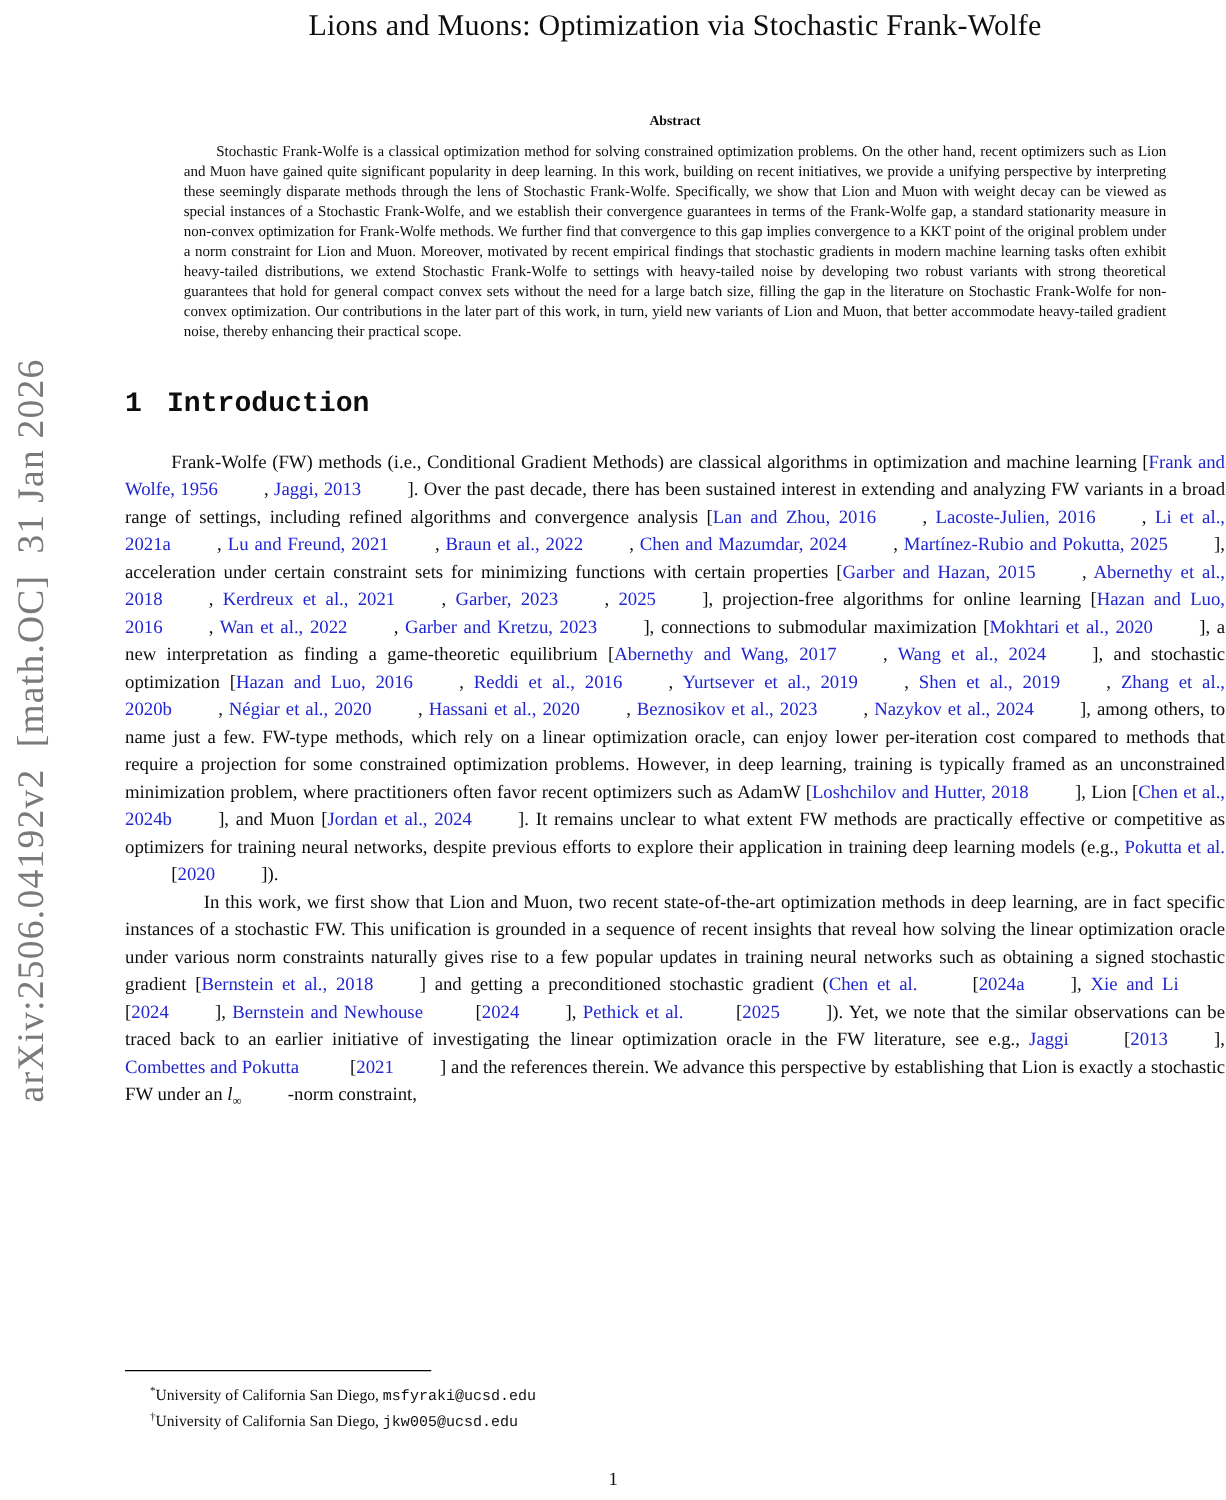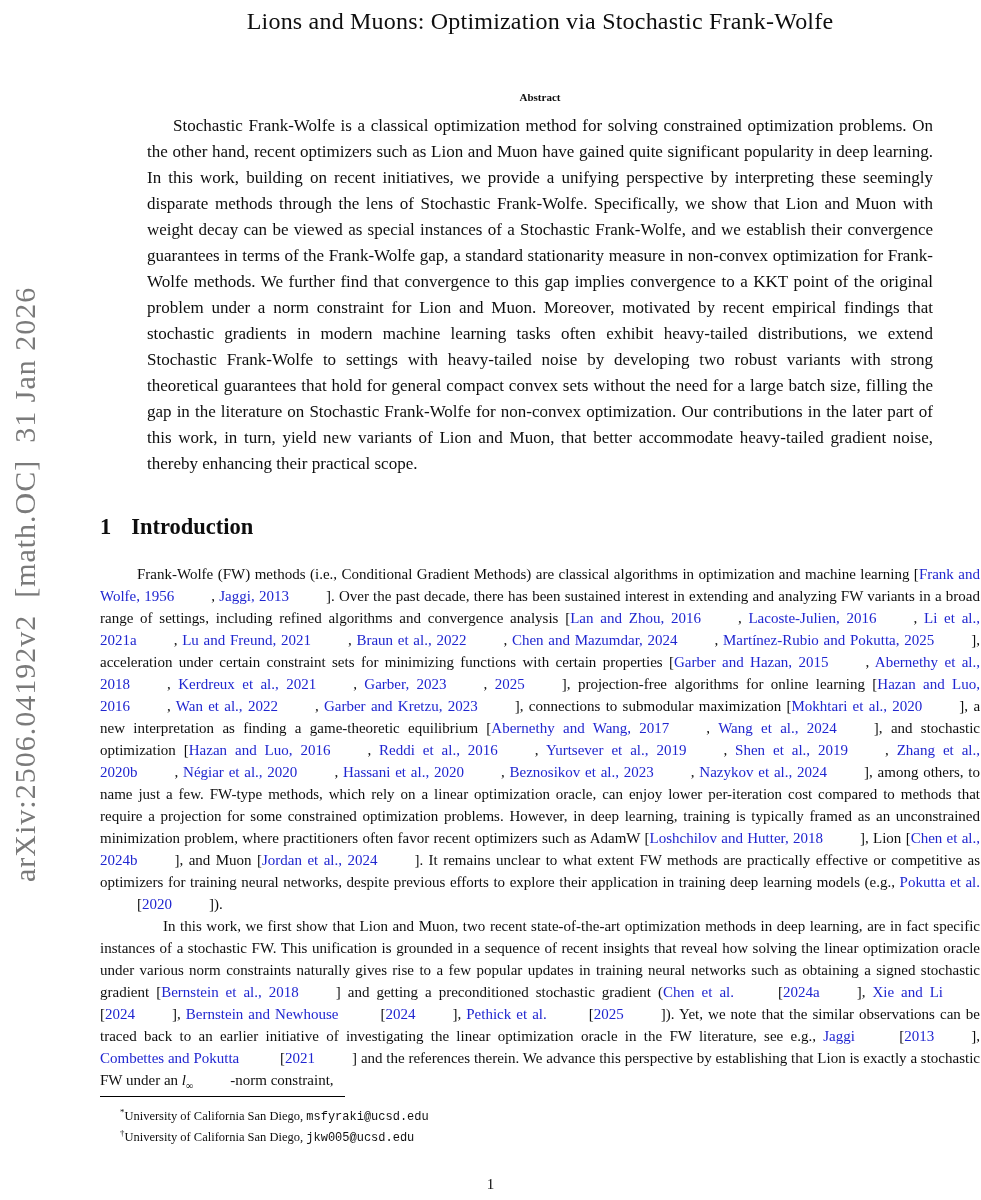--- a/index.html
+++ b/index.html
@@ -59,31 +59,32 @@
     margin: 56px auto 0 auto;
     width: 786px;
   }
   .abstract-heading {
     text-align: center;
     font-weight: bold;
     font-size: 11px;
     margin: 0 0 10px 0;
   }
   .abstract-text {
-    font-size: 17px;
-    line-height: 26px;
+    font-size: 12px;
+    line-height: 16px;
     text-align: justify;
     text-indent: 26px;
   }
 
   .section-heading {
     margin: 36px 0 0 0;
     font-size: 22.5px;
     font-weight: bold;
     line-height: 28px;
+    font-family: Liberation Mono, monospace;
   }
   .section-heading .sec-num { margin-right: 20px; }
 
   .body-text {
     margin-top: 22px;
     font-size: 15px;
     line-height: 22px;
     text-align: justify;
   }
   .body-text p { margin: 0; }

